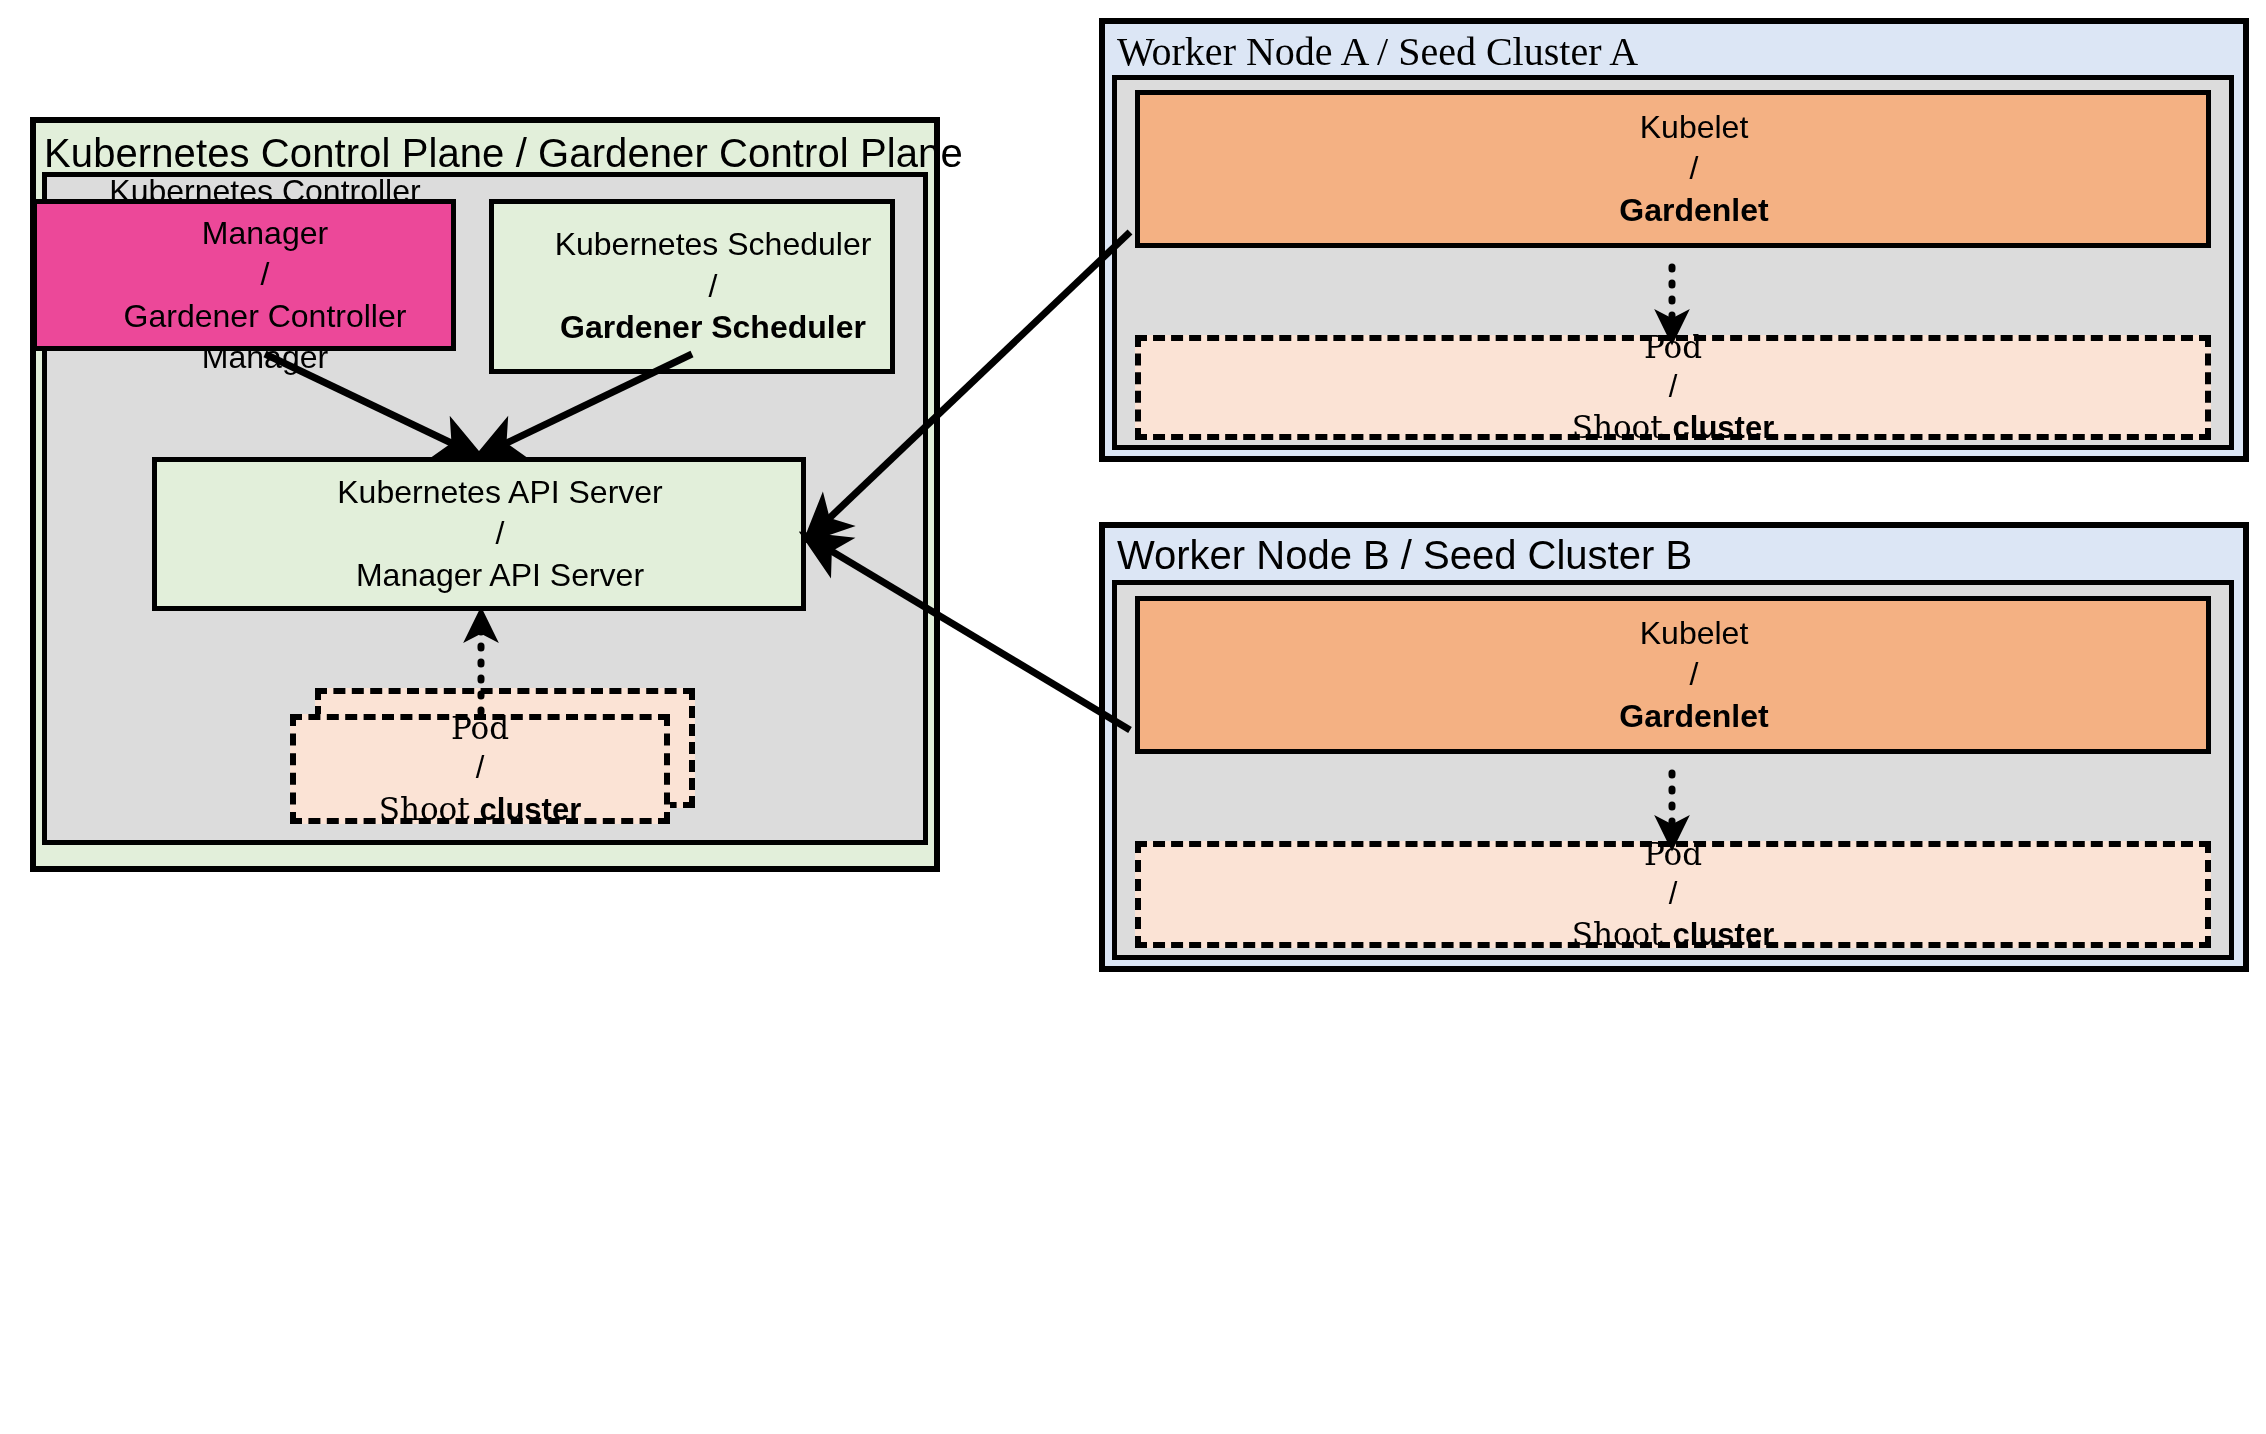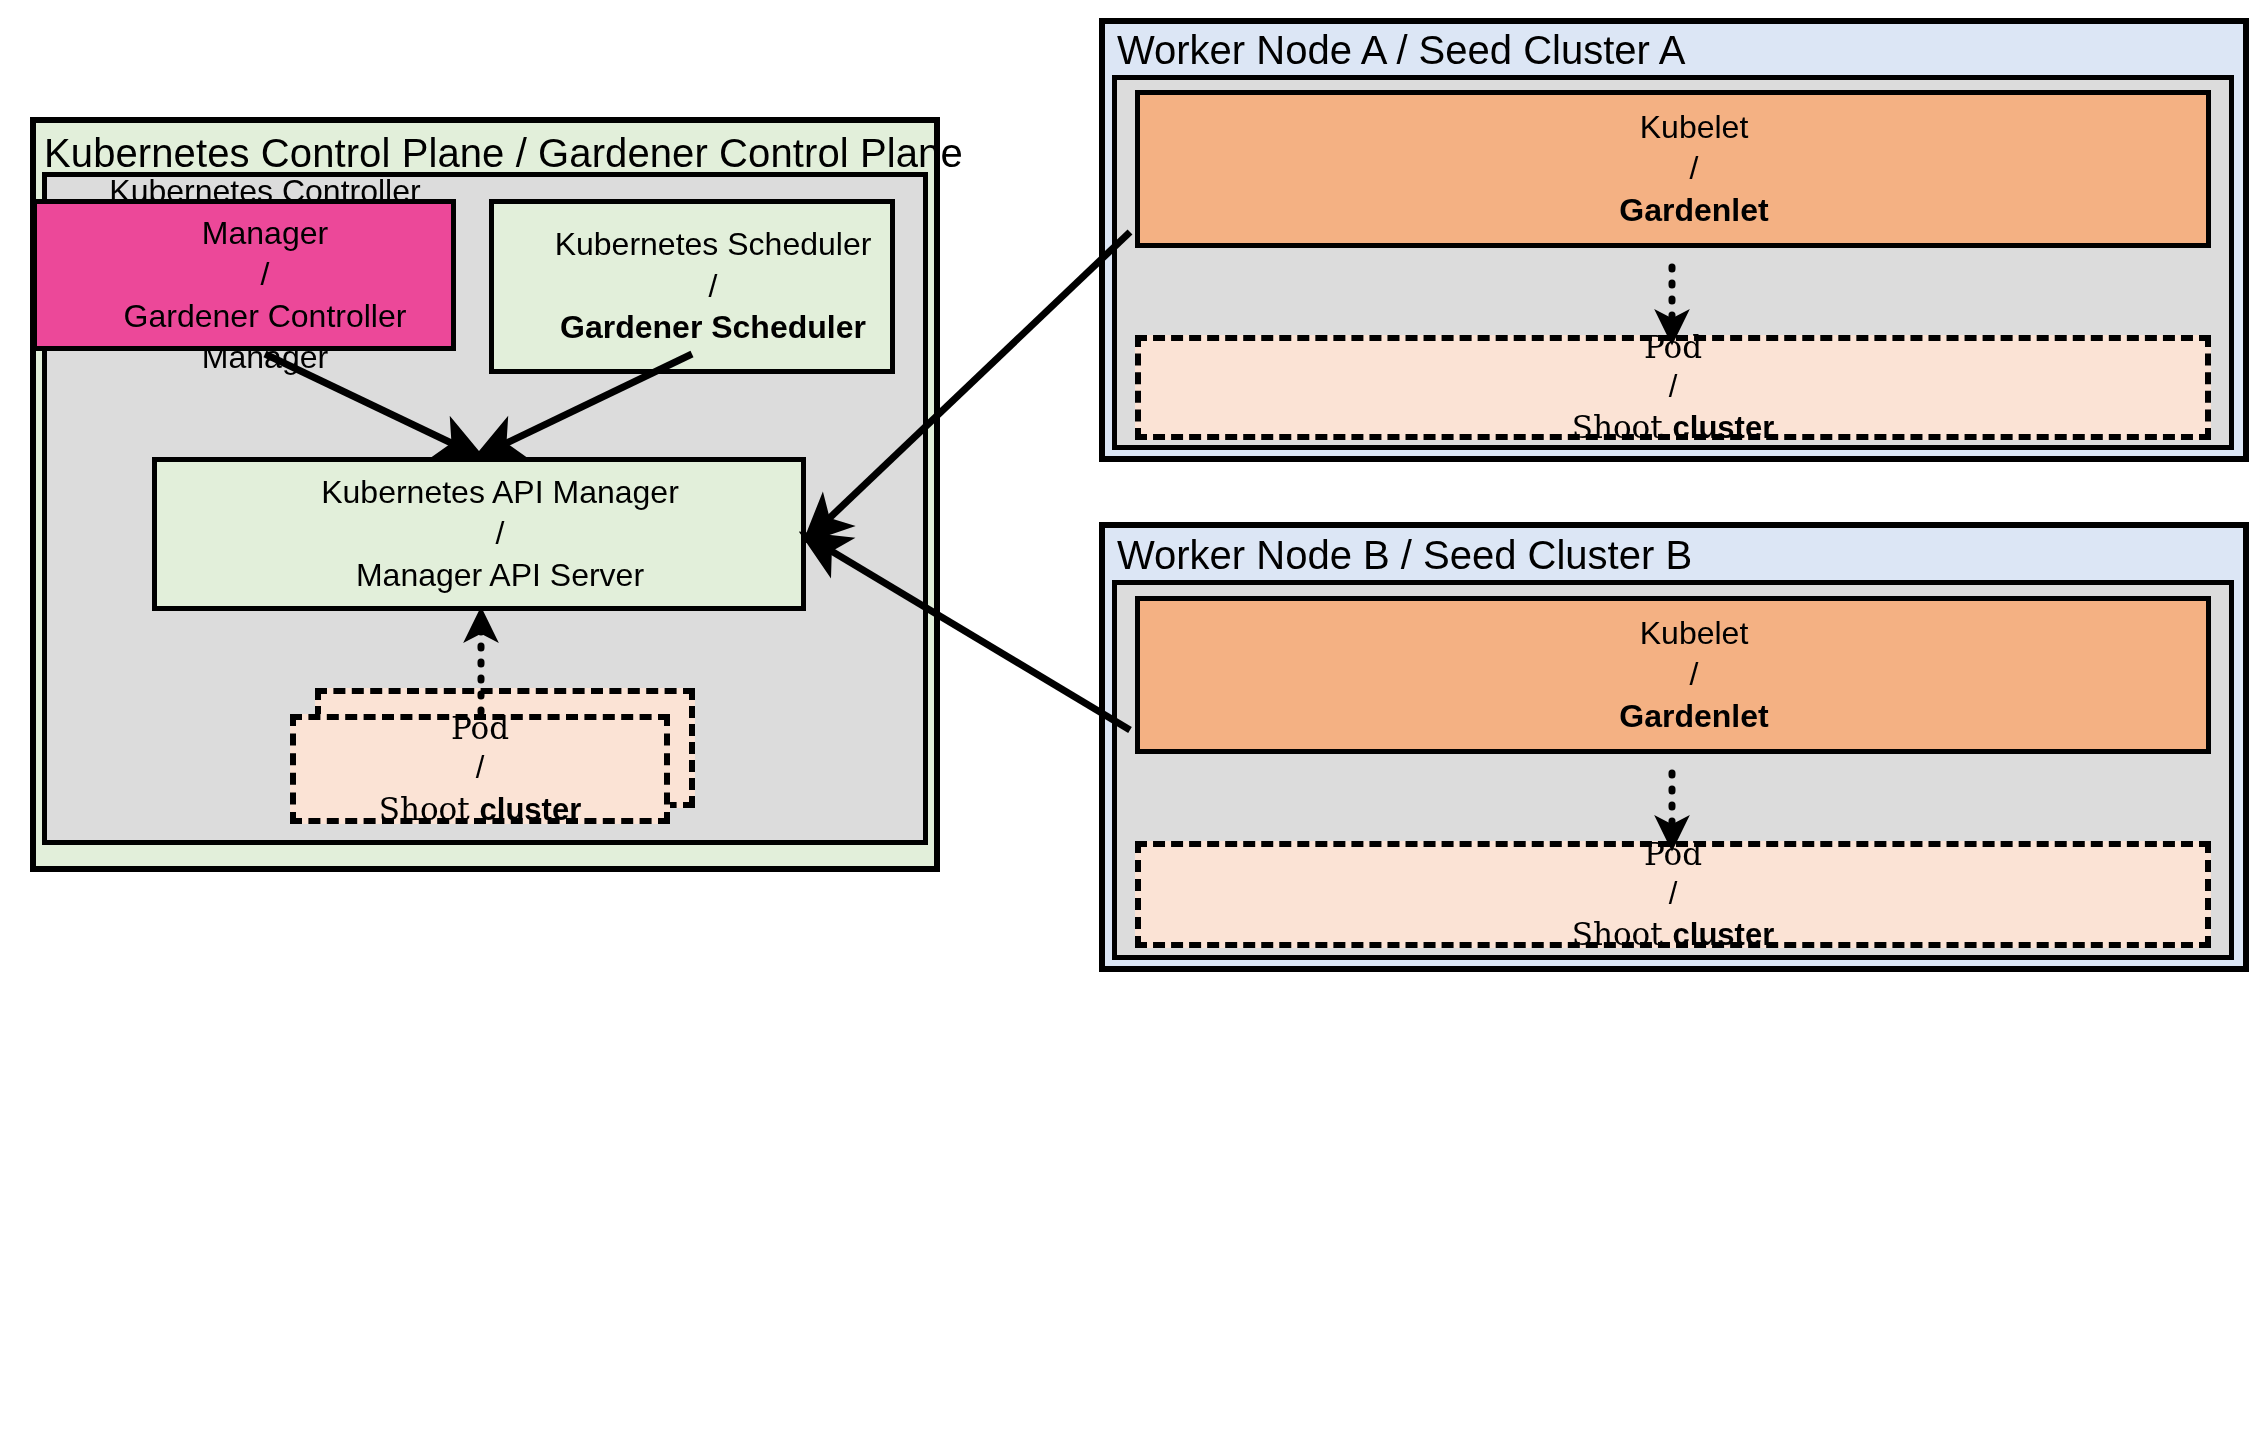--- a/index.html
+++ b/index.html
@@ -98,21 +98,21 @@
   }
   #seedA-outer{ left:1099px; top:18px; width:1150px; height:444px; }
   #seedB-outer{ left:1099px; top:522px; width:1150px; height:450px; }
 
   .seed-title{
     position:absolute;
     font-size:40px;
     text-align:left;
     white-space:pre;
   }
-  #seedA-title{ left:1117px; top:28px; width:1120px; }
+  #seedA-title{ left:1117px; top:28px; width:1120px;font-family:Liberation Serif, serif; }
   #seedB-title{ left:1117px; top:533px; width:1120px; }
 
   .seed-inner{
     background:#dcdcdc;
     border:5px solid #000;
   }
   #seedA-inner{ left:1112px; top:75px; width:1122px; height:375px; }
   #seedB-inner{ left:1112px; top:580px; width:1122px; height:380px; }
 
   .kubelet-box{
@@ -156,21 +156,21 @@
   <div class="box" id="ks-box">
     <div class="center-stack node-text" style="top:0;bottom:0;">
       <span id="sch1">Kubernetes Scheduler</span>
       <span>/</span>
       <span class="bold">Gardener Scheduler</span>
     </div>
   </div>
 
   <div class="box" id="api-box">
     <div class="center-stack node-text" style="top:0;bottom:0;">
-      <span>Kubernetes API Manager</span>
+      <span>Kubernetes API Server</span>
       <span>/</span>
       <span>Manager API Server</span>
     </div>
   </div>
 
   <div class="box pod-shadow" id="pod-cp-back"></div>
   <div class="box pod-front" id="pod-cp-front">
     <div class="center-stack pod-text" style="top:0;bottom:0;">
       <span class="mono">Pod</span>
       <span>/</span>

